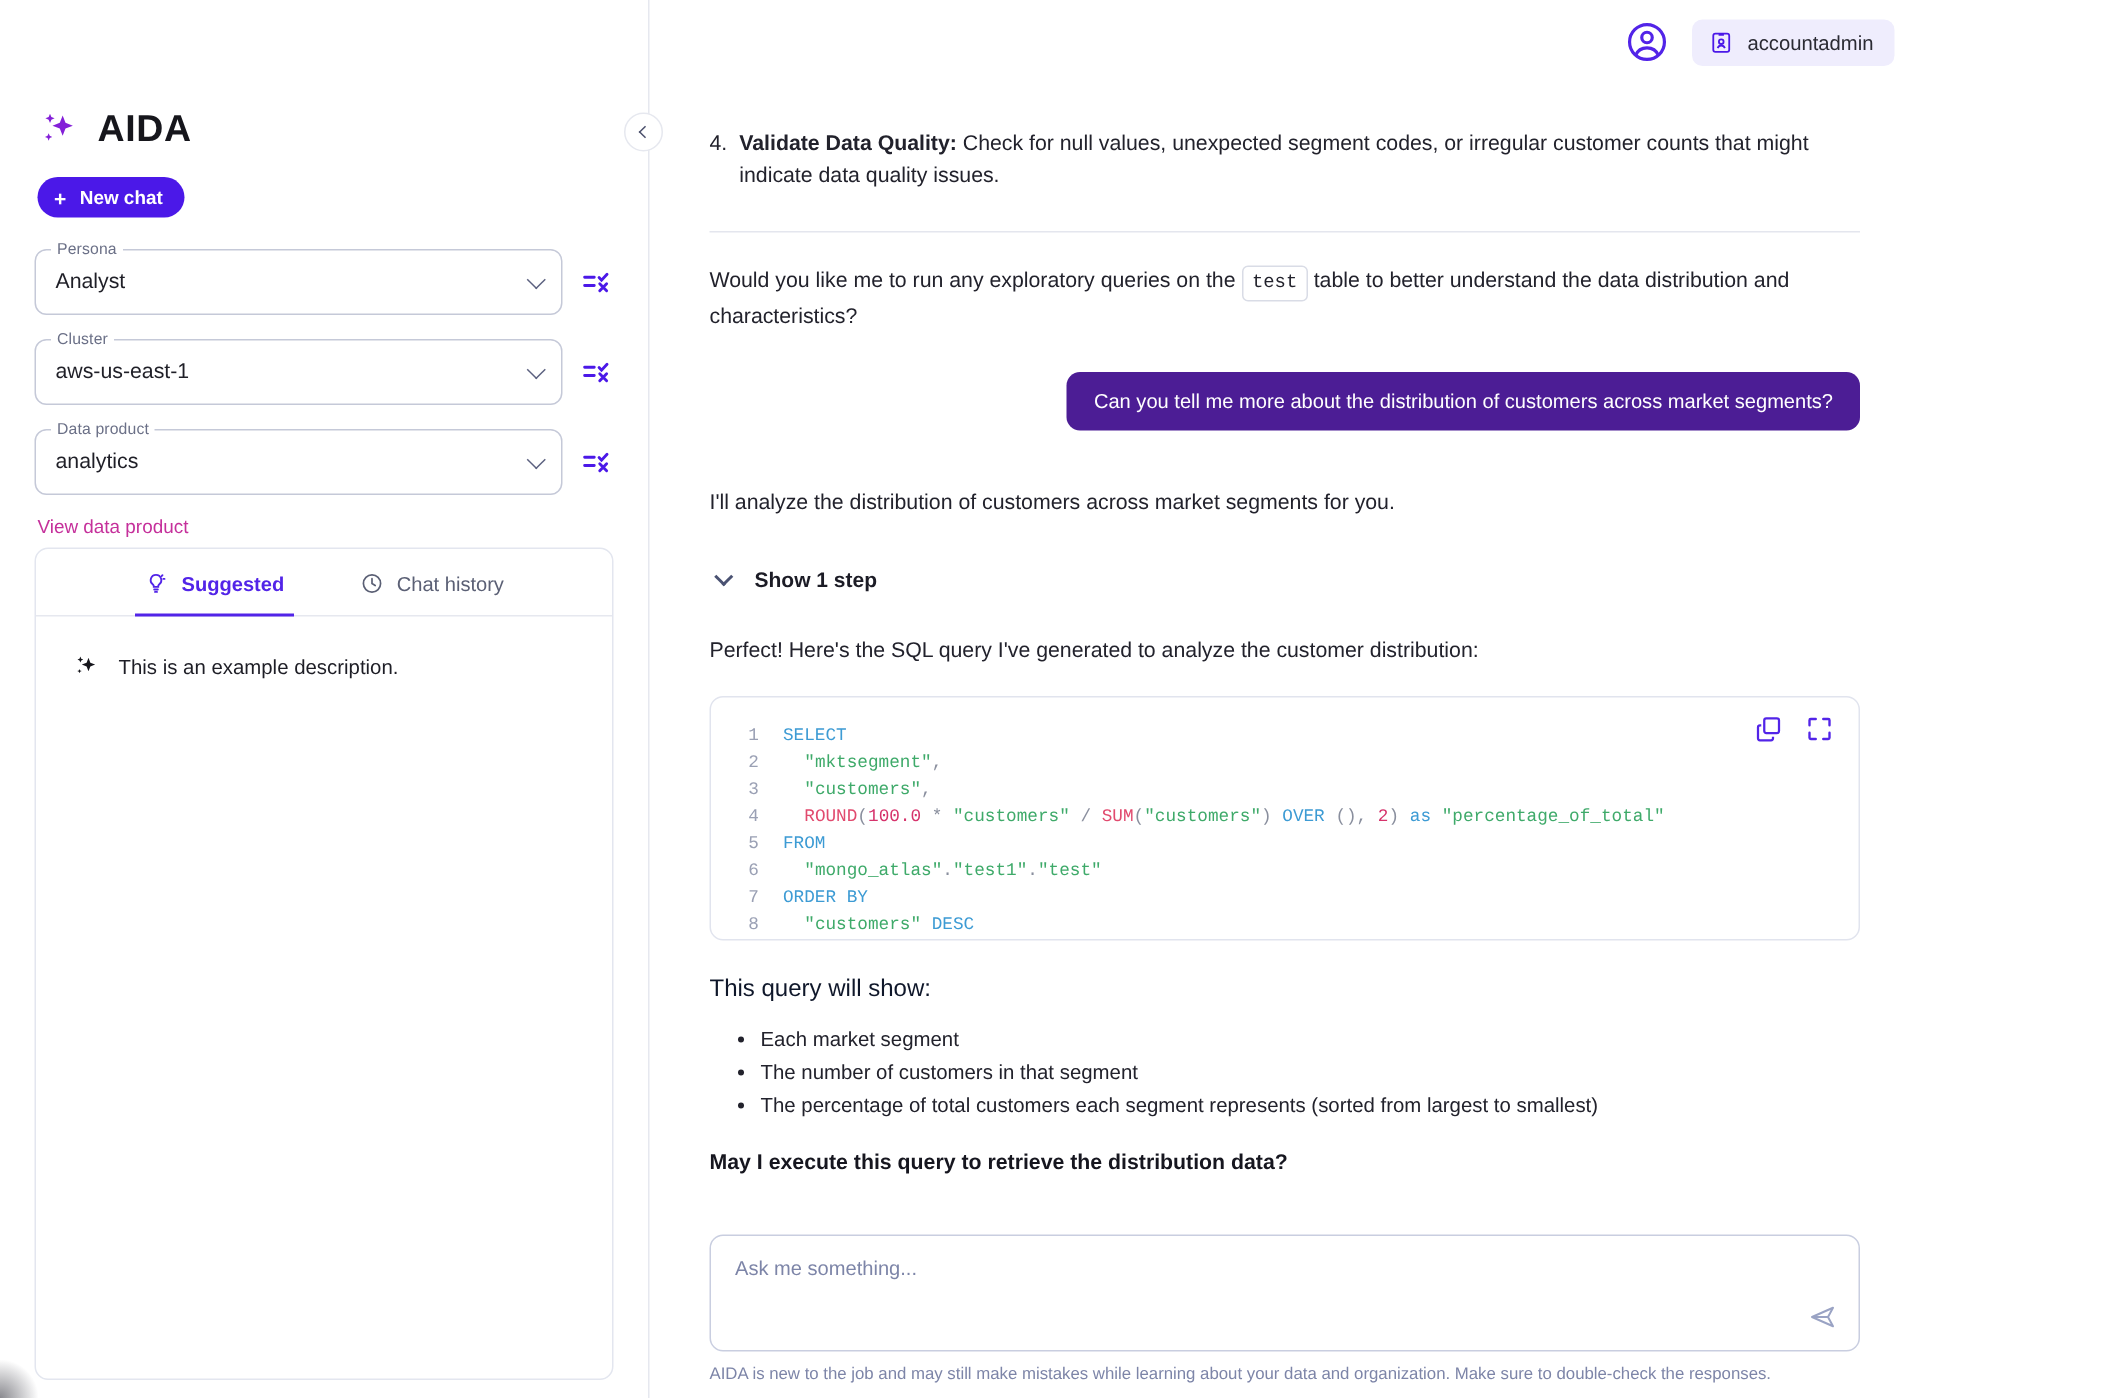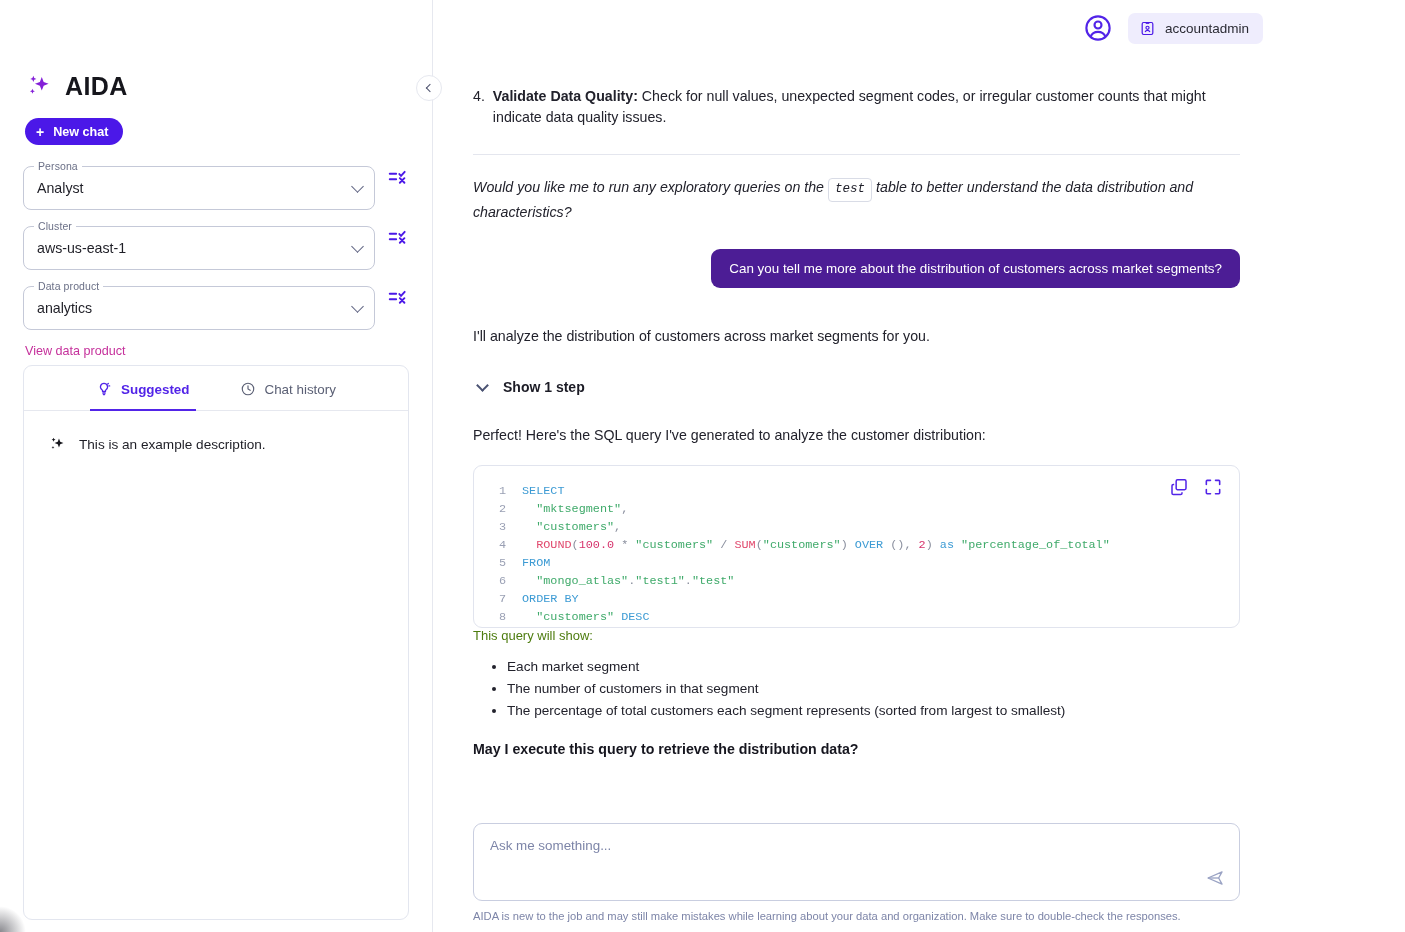--- a/index.html
+++ b/index.html
@@ -41,21 +41,21 @@
     margin-top: 17px; margin-left: 2px;
     display: inline-flex; align-items: center; gap: 9px;
     background: #4b18e8; color: #fff;
     border: none; border-radius: 19px;
     height: 27px; padding: 0 15px 0 11px;
     font-size: 12.6px; font-weight: 600; cursor: pointer;
     font-family: "Liberation Sans", sans-serif;
   }
   .new-chat .plus { font-size: 14px; font-weight: 600; line-height: 1; }
 
-  .field-row { display: flex; align-items: flex-start; gap: 12px; margin-top: 16px; }
+  .field-row { display: flex; align-items: center; gap: 12px; margin-top: 16px; }
   .field-row.first { margin-top: 21px; }
   .select-box {
     position: relative; flex: 1 1 auto; width: 344px;
     height: 44px; border: 1px solid #c5c9d8; border-radius: 8px;
     display: flex; align-items: center; padding: 0 13px;
     background: #fff; cursor: pointer;
   }
   .select-box .legend {
     position: absolute; top: -7px; left: 10px;
     background: #fff; padding: 0 4px;
@@ -112,21 +112,21 @@
   .main { flex: 1 1 auto; position: relative; height: 932px; }
   .thread {
     position: absolute; left: 0; right: 0; top: 56px; bottom: 120px;
     padding: 30px 45px 0 40px; overflow: hidden;
   }
   .li-item { display: flex; gap: 8px; font-size: 14.2px; line-height: 1.5; color: #22222c; }
   .li-item .num { flex: 0 0 auto; }
   .li-item .body strong { font-weight: 700; }
   .hr { height: 1px; background: #e4e6ee; margin: 25px 0 22px; }
 
-  .para { font-size: 14.2px; line-height: 1.52; color: #22222c; font-style: italic; }
+  .para { font-size: 14.2px; line-height: 1.52; color: #22222c; }
   .chip-code {
     display: inline-block; font-family: "Liberation Mono", monospace;
     font-size: 12.6px; border: 1px solid #d9dce6; border-radius: 4px;
     padding: 1px 6px 2px; background: #fff; vertical-align: baseline;
   }
 
   .user-row { display: flex; justify-content: flex-end; margin-top: 26px; }
   .bubble {
     background: #4c1d95; color: #fff; border-radius: 9px;
     padding: 12px 18px; font-size: 13.4px; max-width: 640px;
@@ -154,21 +154,21 @@
     font-size: 11.8px; line-height: 18px; margin: 0;
     white-space: pre; color: #2d3142;
   }
   .ln { display: inline-block; width: 24px; text-align: right; color: #9aa0b4; margin-right: 16px; }
   .k  { color: #3d9bd4; }     
   .s  { color: #3faa6a; }     
   .f  { color: #e14a6e; }     
   .n  { color: #d6336c; }     
   .o  { color: #8a8f9e; }     
 
-  .after-code { font-size: 13px; color: #4d7c0f; }
+  .after-code { margin-top: 24px; font-size: 16px; color: #0f172a; }
   ul.bullets { margin: 13px 0 0 34px; }
   ul.bullets li { font-size: 13.6px; line-height: 1.62; color: #22222c; }
   .question-bold { margin-top: 19px; font-size: 14.2px; font-weight: 700; color: #16161f; }
 
   
   .composer-wrap { position: absolute; left: 40px; right: 45px; bottom: 10px; }
   .composer {
     position: relative; height: 78px;
     border: 1px solid #c9cee0; border-radius: 9px; background: #fff;
     padding: 14px 50px 0 16px;

